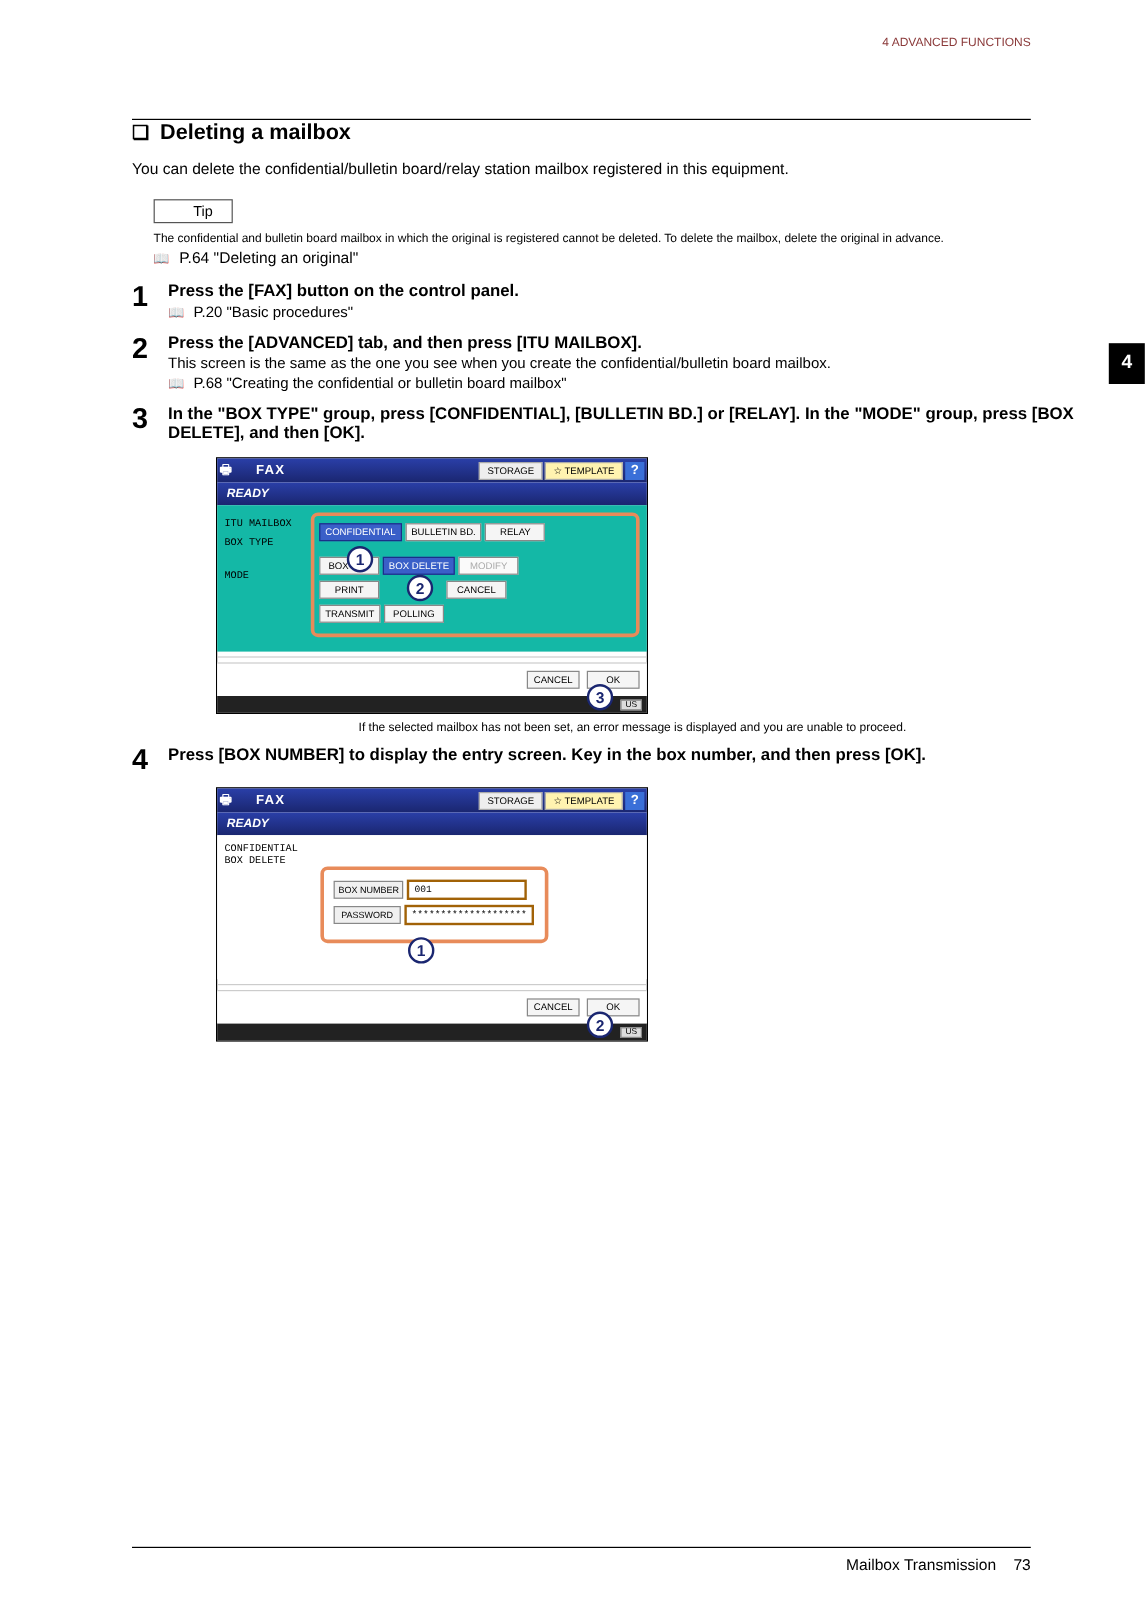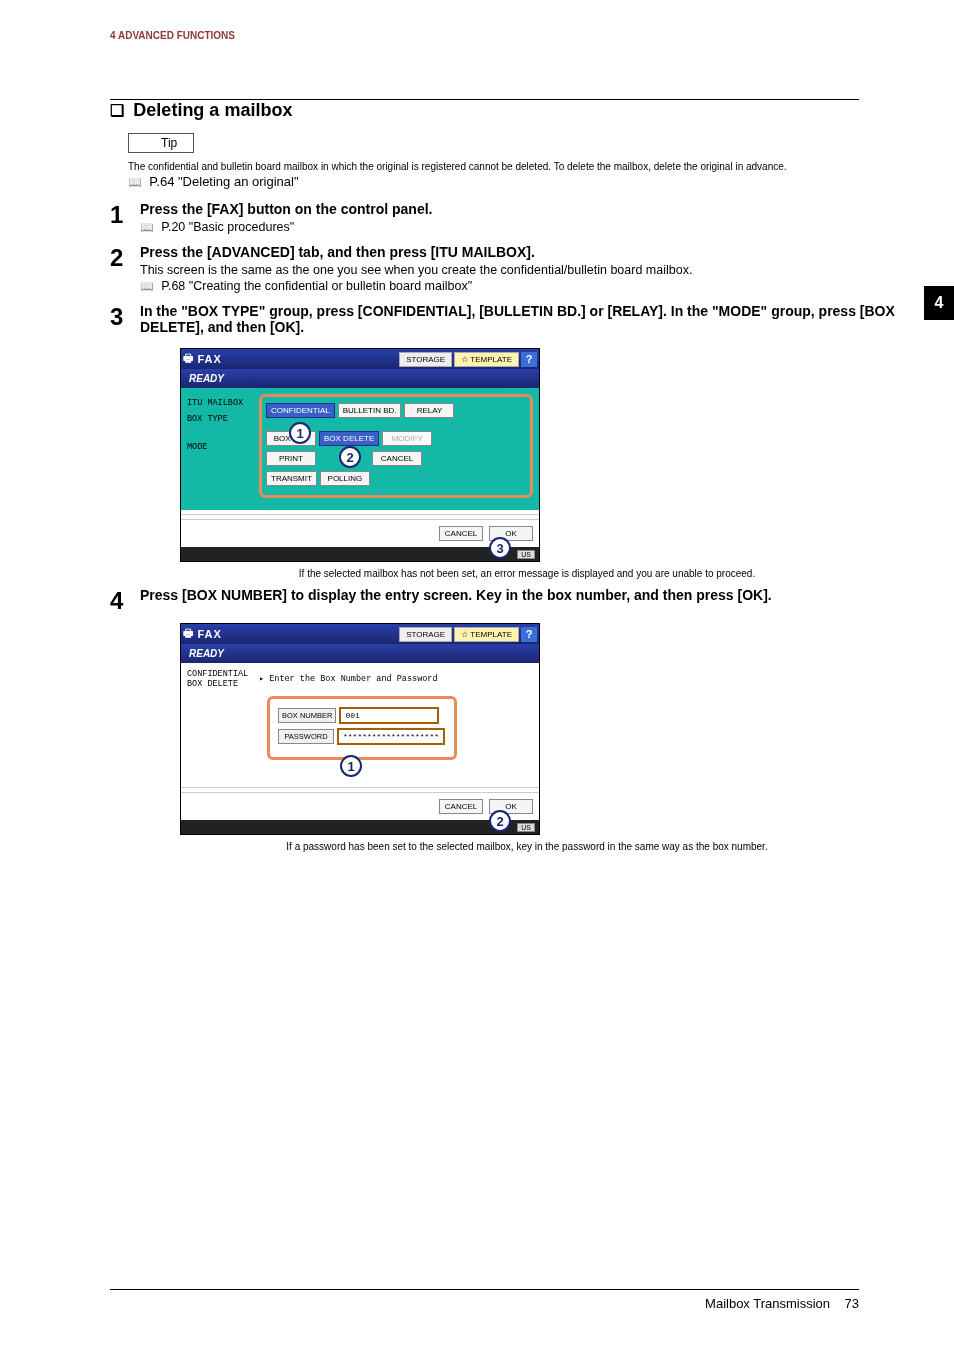--- a/index.html
+++ b/index.html
@@ -11,23 +11,23 @@
     width: 954px;
     margin: 0 auto;
     position: relative;
     min-height: 1351px;
   }
   .page {
     padding: 30px 50px 50px 110px;
     position: relative;
   }
   .top-header {
-    text-align: left;
+    text-align: right;
     font-size: 10px;
-    font-weight: bold;
+    font-weight: normal;
     color: #8b3a3a;
     padding-right: 45px;
     padding-top: 0px;
     padding-bottom: 8px;
     margin-bottom: 50px;
   }
   .top-rule {
     border: none;
     border-top: 1px solid #000;
     margin: 0 45px 0 0;
@@ -98,21 +98,21 @@
     background: linear-gradient(#2a3fa8, #1a2670);
     color: #fff;
     display: flex;
     align-items: center;
     height: 20px;
     padding: 0 2px;
     font-family: Arial, sans-serif;
     font-weight: bold;
     font-size: 11px;
   }
-  .ss-titlebar .fax-title { flex: 1; padding-left: 4px; letter-spacing: 1px; }
+  .ss-titlebar .fax-title { flex: 1; padding-left: 20px; letter-spacing: 1px; }
   .ss-title-btn {
     background: #eee;
     color: #000;
     font-size: 8px;
     font-weight: normal;
     padding: 2px 6px;
     margin-left: 2px;
     border: 1px solid #aaa;
     display: inline-flex;
     align-items: center;
@@ -253,20 +253,21 @@
 <div class="side-tab">4</div>
 
 <div class="page">
   <div class="top-header">4 ADVANCED FUNCTIONS</div>
   <hr class="top-rule">
 
   <h2 class="section-title">
     <span class="sq">❏</span>
     <span>Deleting a mailbox</span>
   </h2>
+  <p class="intro">You can delete the confidential/bulletin board/relay station mailbox registered in this equipment.</p>
 
   <div class="tip-box">Tip</div>
   <p class="tip-text">The confidential and bulletin board mailbox in which the original is registered cannot be deleted. To delete the mailbox, delete the original in advance.</p>
   <p class="ref-line">
     <span class="book-icon"></span>
     <span>P.64 "Deleting an original"</span>
   </p>
 
   
   <div class="step">
@@ -381,23 +382,20 @@
       </span>
       <span class="ss-help">?</span>
     </div>
     <div class="ss-breadcrumb">READY</div>
     <div class="ss-body2">
       <div class="ss-body2-top">
         <div class="ss-body2-left">
           <div>CONFIDENTIAL</div>
           <div>BOX DELETE</div>
         </div>
-        <div class="ss-body2-right">
-          <div class="ss-prompt">Enter the Box Number and Password</div>
-        </div>
       </div>
       <div class="ss-input-group" style="position:relative;">
         <div class="callout" style="top:56px; left:70px;">1</div>
         <div class="ss-input-row">
           <div class="ss-input-label">BOX NUMBER</div>
           <div class="ss-input-field">001</div>
         </div>
         <div class="ss-input-row">
           <div class="ss-input-label">PASSWORD</div>
           <div class="ss-input-field">********************</div>
@@ -408,21 +406,20 @@
     <div class="ss-footer">
       <div class="ss-btn" style="min-width:44px;">CANCEL</div>
       <div class="ss-btn" style="min-width:44px;">OK</div>
     </div>
     <div class="ss-status">
       <div class="callout" style="position:absolute; bottom:2px; right:28px;">2</div>
       <span class="ss-status-btn">US</span>
     </div>
   </div>
 
-  <p class="step-note">If a password has been set to the selected mailbox, key in the password in the same way as the box number.</p>
 
 </div>
 
 <div class="page-footer">
   <hr>
   <div class="page-footer-text">
     <span>Mailbox Transmission</span>&nbsp;&nbsp;&nbsp;
     <span>73</span>
   </div>
 </div>

